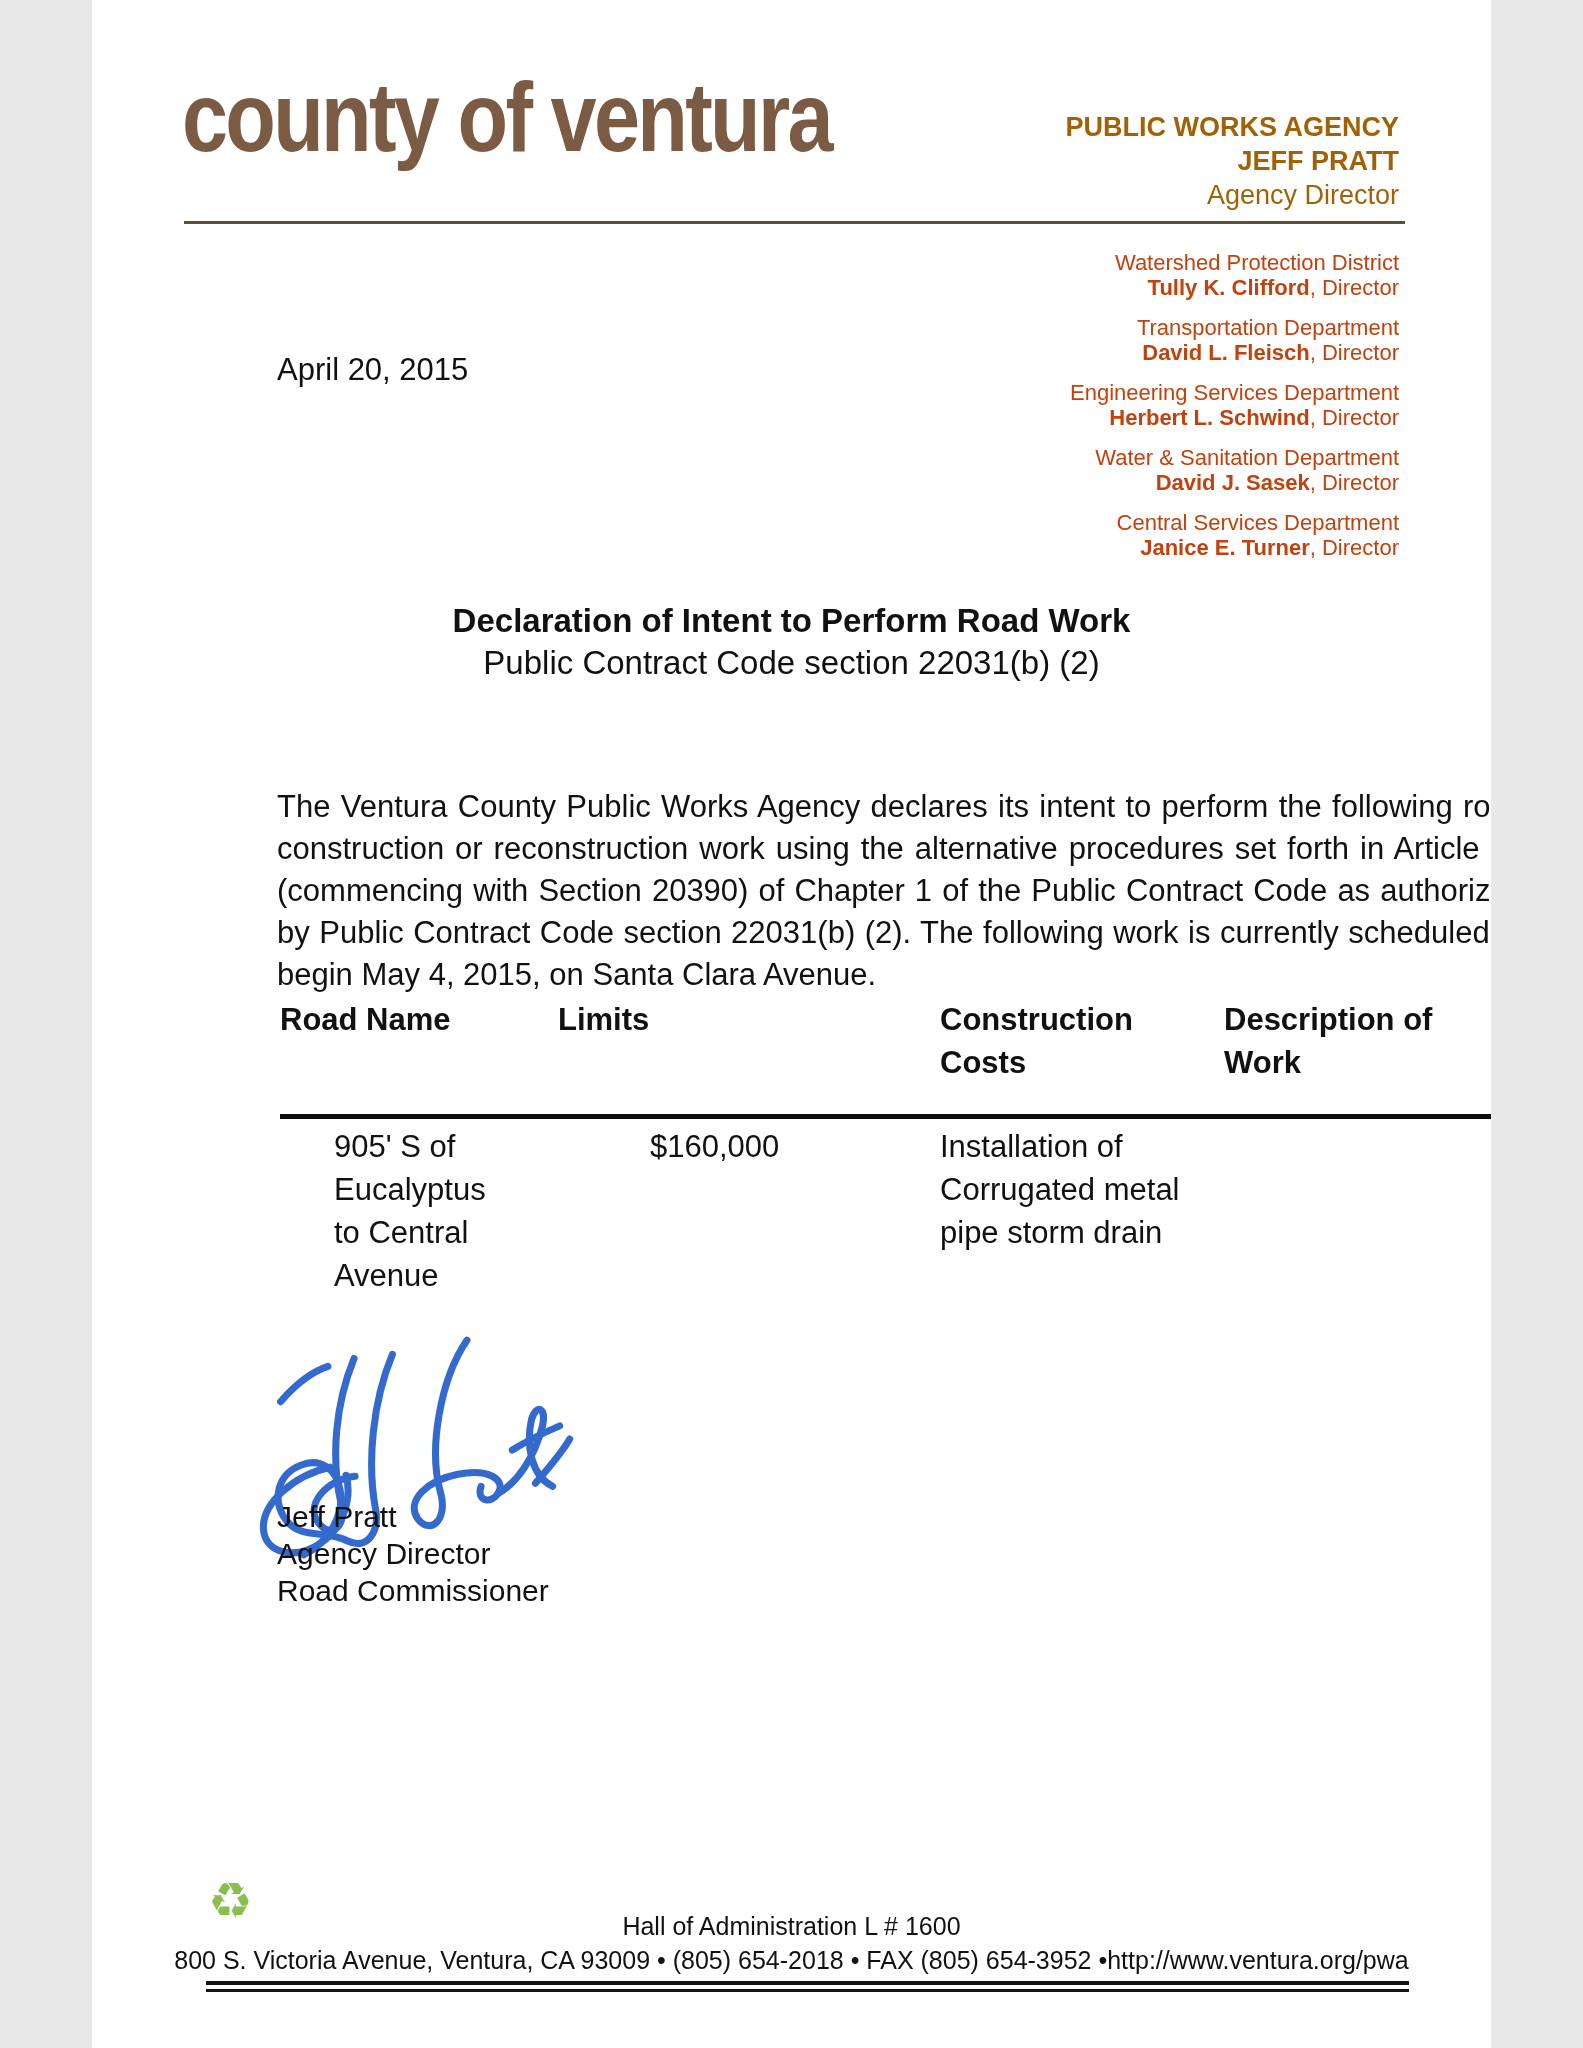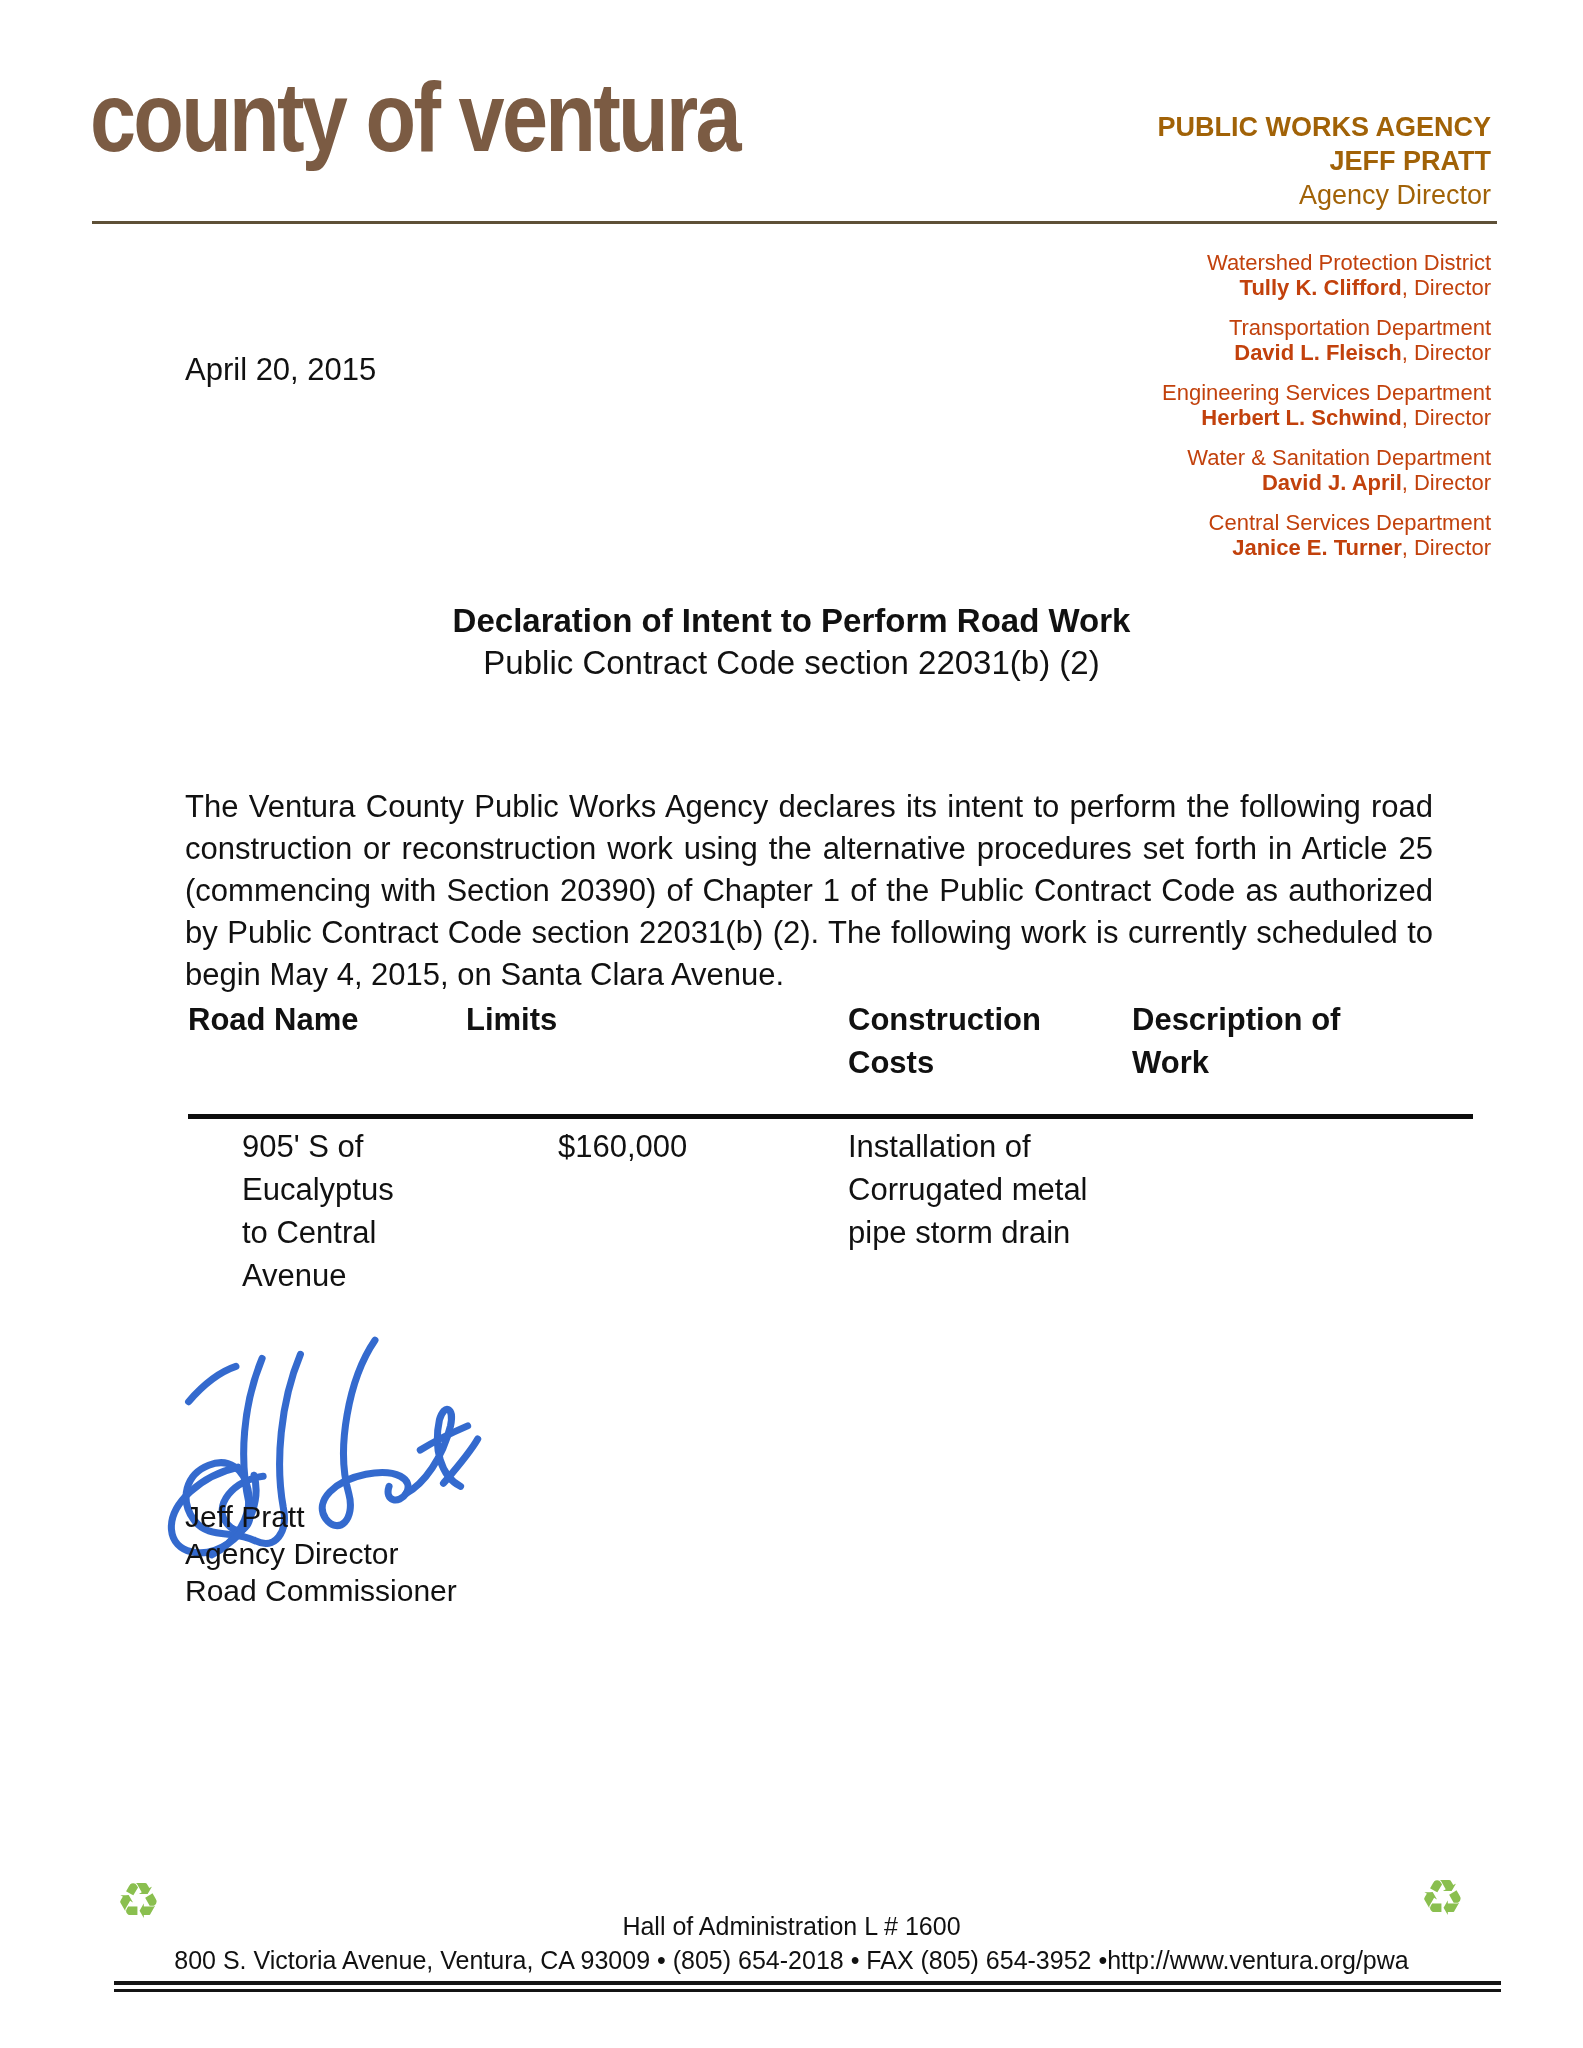--- a/index.html
+++ b/index.html
@@ -1,19 +1,19 @@
 <!DOCTYPE html>
 <html><head>
 <meta charset="utf-8">
 <style>
   html, body { margin: 0; padding: 0; background: #e8e8e8; }
   * { box-sizing: border-box; }
   .page {
     position: relative;
-    width: 1583px;
+    width: 1399px;
     height: 2048px;
     margin: 0 auto;
     background: #ffffff;
     font-family: "Liberation Sans", sans-serif;
     color: #111;
     overflow: hidden;
   }
 
   
   .logo {
@@ -186,21 +186,21 @@
     <div class="dept-item">
       <div>Transportation Department</div>
       <div><span class="dir-name">David L. Fleisch</span><span>, Director</span></div>
     </div>
     <div class="dept-item">
       <div>Engineering Services Department</div>
       <div><span class="dir-name">Herbert L. Schwind</span><span>, Director</span></div>
     </div>
     <div class="dept-item">
       <div>Water &amp; Sanitation Department</div>
-      <div><span class="dir-name">David J. April</span><span>, Director</span></div>
+      <div><span class="dir-name">David J. Sasek</span><span>, Director</span></div>
     </div>
     <div class="dept-item">
       <div>Central Services Department</div>
       <div><span class="dir-name">Janice E. Turner</span><span>, Director</span></div>
     </div>
   </div>
 
   <div class="date-line">April 20, 2015</div>
 
   <div class="doc-title-wrap">

